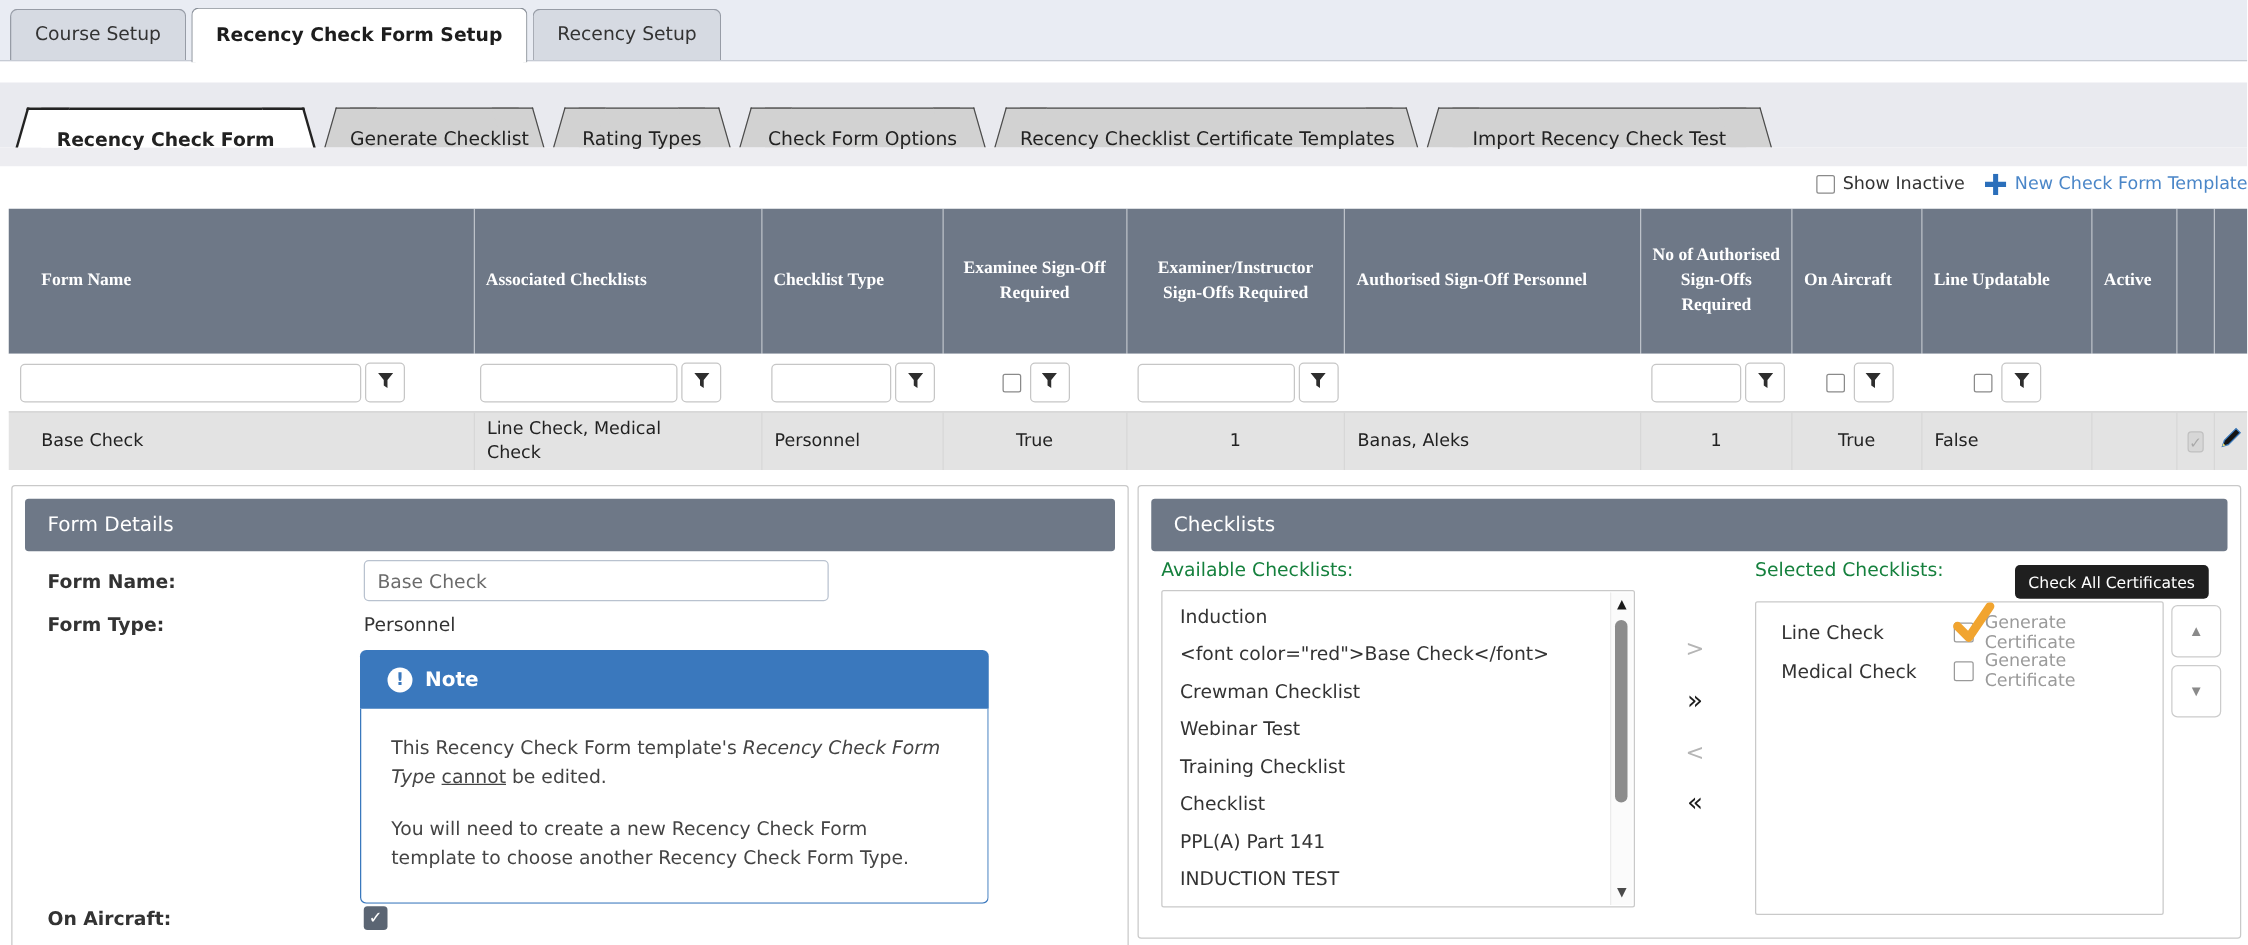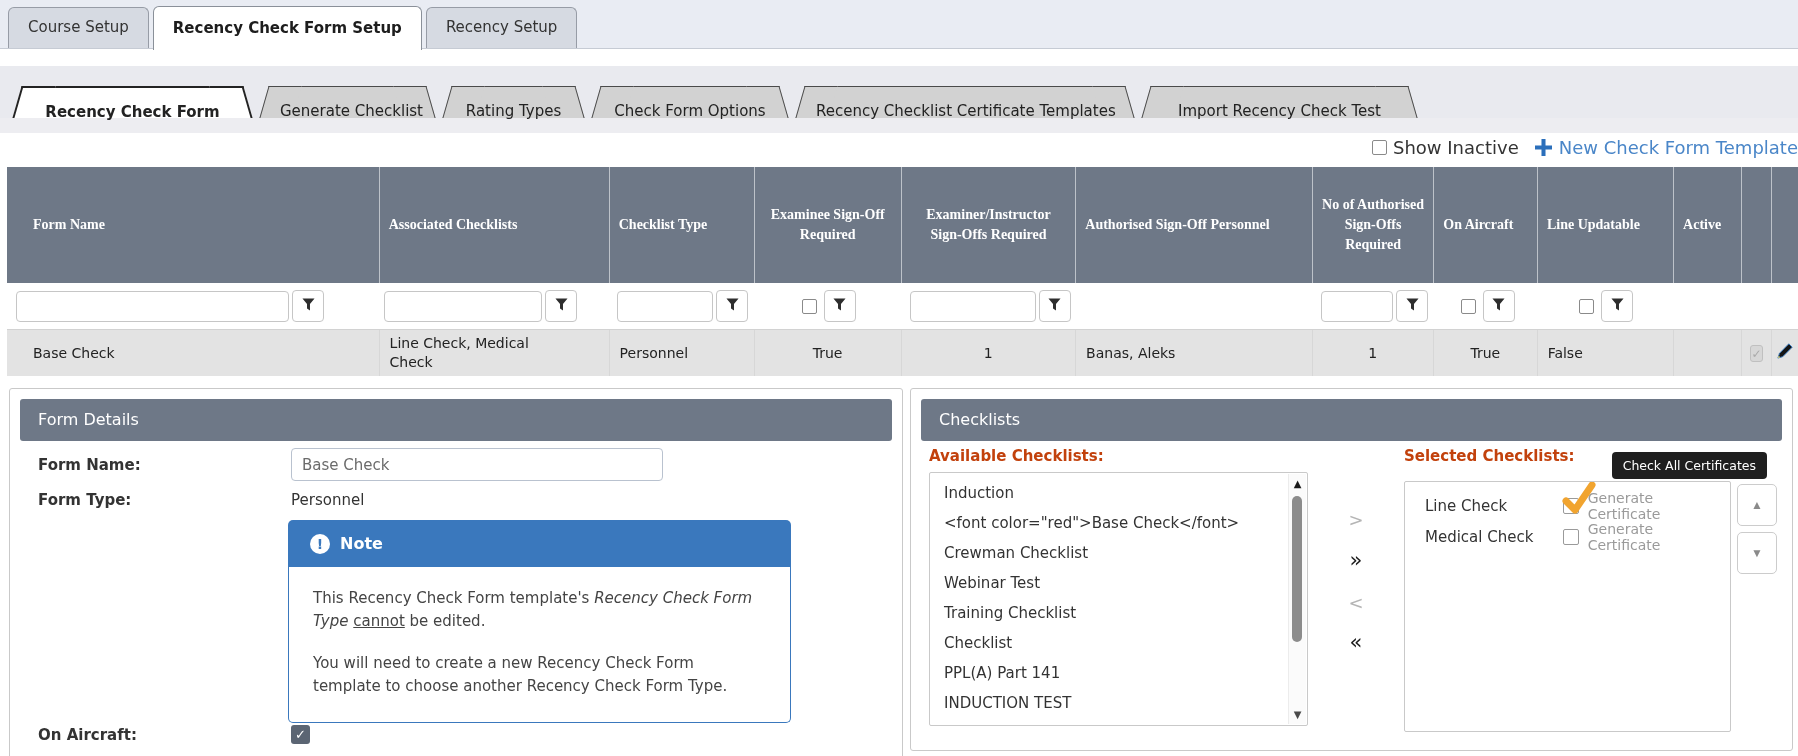--- a/index.html
+++ b/index.html
@@ -22,21 +22,21 @@
           white-space:nowrap;cursor:pointer;box-sizing:border-box;}
   .subtab::before,.subtab::after{content:"";position:absolute;top:calc(0px - var(--bw));bottom:0;width:32px;background:inherit;}
   .subtab::before{left:-16px;transform:skewX(-16deg);border-left:var(--bw) solid var(--bcol);border-top:var(--bw) solid var(--bcol);}
   .subtab::after{right:-16px;transform:skewX(16deg);border-right:var(--bw) solid var(--bcol);border-top:var(--bw) solid var(--bcol);}
   .subtab span{position:relative;z-index:2;}
   .subtab.active{--bcol:#232323;--bw:2px;background:#fff;font-weight:bold;z-index:2;}
 
   .band{position:absolute;left:0;top:118px;width:100%;height:15px;background:#ededf1;}
 
   
-  .toolbar{position:absolute;top:131px;right:0;height:32px;display:flex;align-items:center;font-size:18px;}
+  .toolbar{position:absolute;top:131px;right:0;height:32px;display:flex;align-items:center;font-size:14px;}
   .cb{width:15px;height:15px;border:1px solid #8a8a8a;border-radius:2px;background:#fff;box-sizing:border-box;}
   .toolbar .cb{margin-right:6px;}
   .toolbar .lbl{color:#333;margin-right:16px;}
   .toolbar .plus{display:flex;align-items:center;margin-right:7px;}
   .toolbar a{color:#4a86c8;text-decoration:none;white-space:nowrap;}
 
   
   .grid{position:absolute;left:7px;top:167px;width:1791px;}
   .hrow{display:flex;height:116px;background:#6e7887;}
   .hcell{color:#fff;font-weight:bold;font-size:14px;display:flex;align-items:center;box-sizing:border-box;
@@ -76,21 +76,21 @@
   .note-ico{width:20px;height:20px;border-radius:50%;background:#fff;color:#3a78bd;font-weight:bold;font-size:14px;
             text-align:center;line-height:20px;margin-right:10px;}
   .note-title{color:#fff;font-weight:bold;font-size:16px;}
   .note-body{border:1px solid #3a78bd;border-top:none;border-radius:0 0 5px 5px;padding:20px 24px 24px 24px;
              font-size:15px;color:#444;line-height:1.55;}
   .note-body p{margin:0 0 18px 0;} .note-body p:last-child{margin:0;}
   .slate-check{position:absolute;left:281px;top:336px;width:19px;height:19px;background:#5b6573;border-radius:3px;
                color:#fff;font-size:13px;text-align:center;line-height:19px;cursor:pointer;}
 
   
-  .sec-label{position:absolute;font-weight:bold;font-size:15px;color:#c2410c;}
+  .sec-label{position:absolute;font-weight:normal;font-size:15px;color:#15803d;}
   .listbox{position:absolute;border:1px solid #c9c9c9;border-radius:2px;background:#fff;box-sizing:border-box;}
   #avail-box{left:18px;top:83px;width:379px;height:254px;padding-top:5px;}
   .avail-item{height:30px;line-height:30px;padding-left:14px;font-size:15px;color:#333;cursor:pointer;white-space:nowrap;}
   .sb{position:absolute;top:1px;right:1px;bottom:1px;width:17px;background:#fbfbfb;border-left:1px solid #ececec;}
   .sb-up{position:absolute;top:4px;left:0;width:17px;text-align:center;color:#1a1a1a;font-size:10px;cursor:pointer;}
   .sb-dn{position:absolute;bottom:4px;left:0;width:17px;text-align:center;color:#4a4a4a;font-size:10px;cursor:pointer;}
   .sb-thumb{position:absolute;top:22px;left:3px;width:10px;height:146px;background:#8c8c8c;border-radius:6px;cursor:pointer;}
   .xfer{position:absolute;left:428px;width:34px;height:30px;background:none;border:none;cursor:pointer;
         font-family:inherit;text-align:center;padding:0;}
   .xfer.light{color:#b5b5b5;font-size:18px;}

